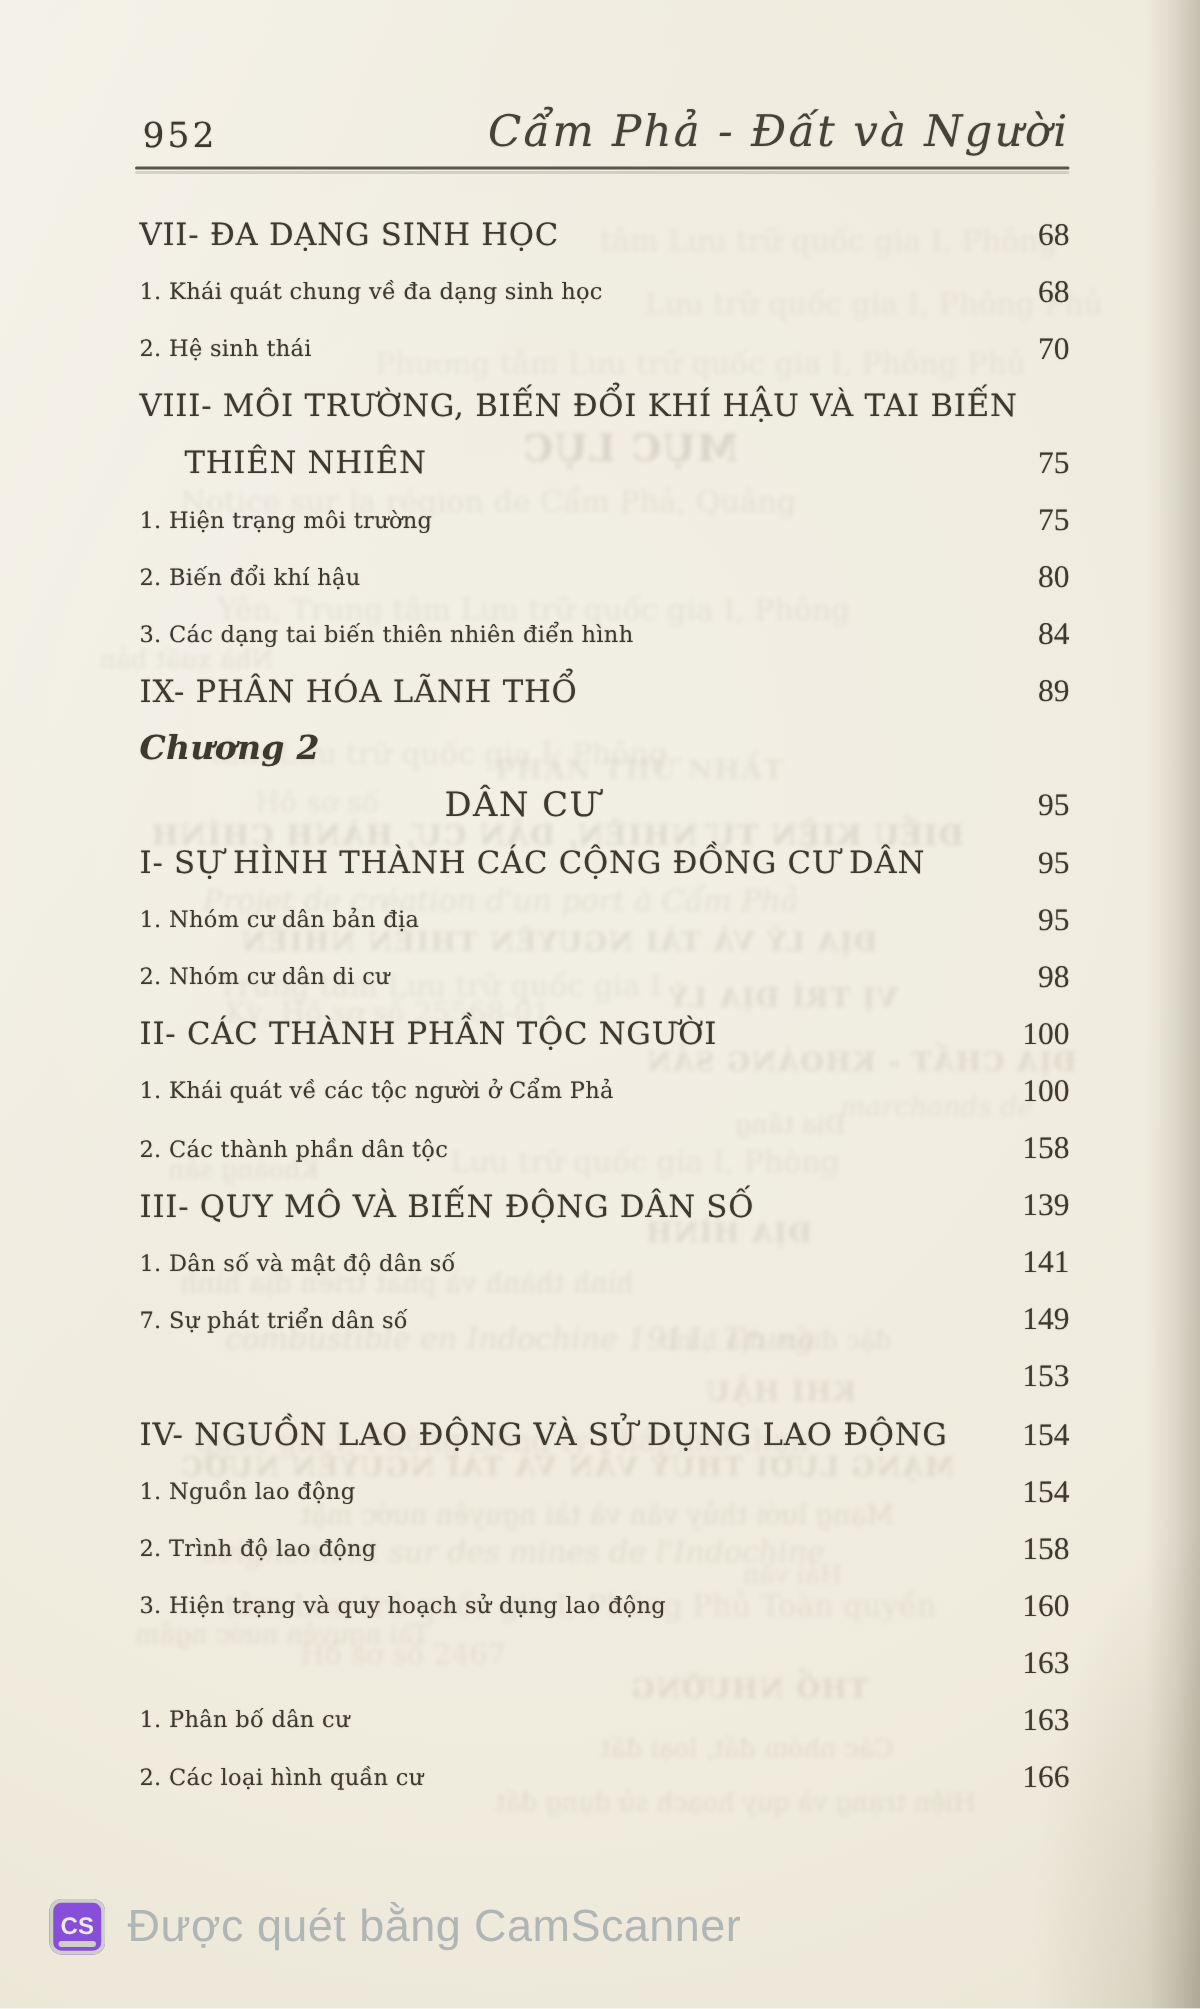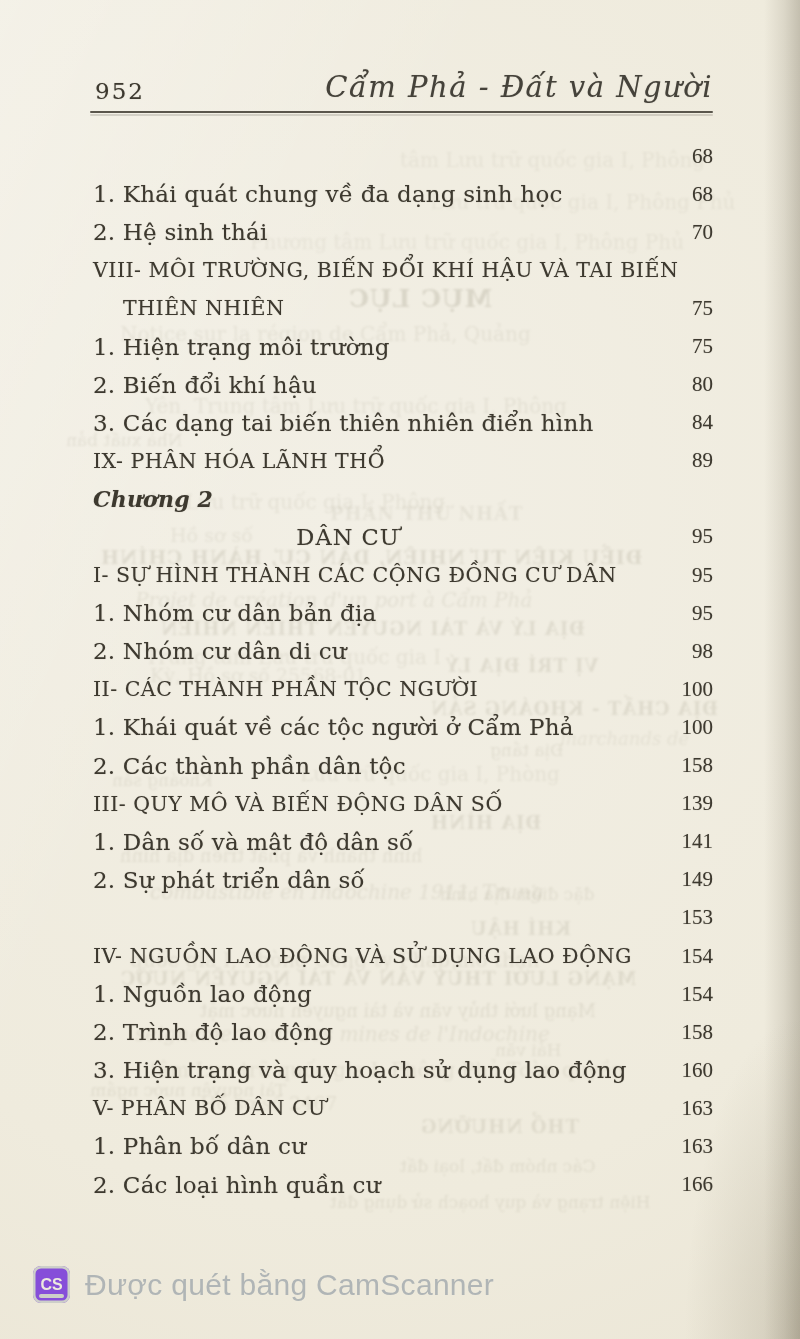--- a/index.html
+++ b/index.html
@@ -16,21 +16,21 @@
     letter-spacing:2px;text-shadow:0 0 1px rgba(61,57,47,0.35);}
   .runtitle{position:absolute;right:87px;top:70px;font-size:29px;font-style:italic;
     color:#45423a;letter-spacing:1.5px;text-shadow:0 0 1px rgba(61,57,47,0.30);}
   .rule{position:absolute;left:90px;top:111px;width:623px;height:2px;background:#5a564c;
     box-shadow:0 3px 0 rgba(90,86,76,0.20);border-radius:1px;}
   
   .toc{position:absolute;left:93px;top:137px;width:620px;color:#3d392f;
     text-shadow:0 0 1px rgba(61,57,47,0.32);}
   .row{height:38.1px;display:flex;align-items:center;justify-content:space-between;
     position:relative;white-space:nowrap;}
-  .row .lbl{font-size:23px;letter-spacing:0.2px;}
+  .row .lbl{font-size:15px;letter-spacing:0.2px;}
   .row .pg{font-size:21px;margin-left:auto;font-family:Liberation Serif, serif;}
   .row.section .lbl{font-size:20.5px;letter-spacing:0.5px;}
   .row.section-cont .lbl{font-size:20.5px;letter-spacing:0.5px;padding-left:30px;}
   .row.chapter{justify-content:center;}
   .row.chapter .lbl{font-style:italic;font-weight:bold;font-size:22px;margin-right:100px;}
   .row.chapter-title .lbl{position:absolute;left:0;right:110px;text-align:center;
     font-size:22.5px;letter-spacing:1px;}
   
   .ghostlayer{position:absolute;inset:0;pointer-events:none;}
   .ghost{position:absolute;color:#7d7760;opacity:0.13;filter:blur(1.3px);
@@ -97,20 +97,21 @@
       <div class="ghost mir" style="left: 400px; top: 1156px; font-size: 17px; opacity: 0.13;">Các nhóm đất, loại đất</div>
       <div class="ghost mir" style="left: 330px; top: 1192px; font-size: 17px; opacity: 0.13;">Hiện trạng và quy hoạch sử dụng đất</div>
     </div>
 
   <div class="pgnum">952</div>
   <div class="runtitle">Cẩm Phả - Đất và Người</div>
   <div class="rule"></div>
 
   <div class="toc">
       <div class="row section">
+        <span class="lbl">VII- ĐA DẠNG SINH HỌC</span>
         <span class="pg">68</span>
       </div>
       <div class="row item">
         <span class="lbl">1. Khái quát chung về đa dạng sinh học</span>
         <span class="pg">68</span>
       </div>
       <div class="row item">
         <span class="lbl">2. Hệ sinh thái</span>
         <span class="pg">70</span>
       </div>
@@ -172,21 +173,21 @@
       </div>
       <div class="row section">
         <span class="lbl">III- QUY MÔ VÀ BIẾN ĐỘNG DÂN SỐ</span>
         <span class="pg">139</span>
       </div>
       <div class="row item">
         <span class="lbl">1. Dân số và mật độ dân số</span>
         <span class="pg">141</span>
       </div>
       <div class="row item">
-        <span class="lbl">2. Sự phát triển dân số</span>
+        <span class="lbl">7. Sự phát triển dân số</span>
         <span class="pg">149</span>
       </div>
       <div class="row item">
         <span class="pg">153</span>
       </div>
       <div class="row section">
         <span class="lbl">IV- NGUỒN LAO ĐỘNG VÀ SỬ DỤNG LAO ĐỘNG</span>
         <span class="pg">154</span>
       </div>
       <div class="row item">
@@ -195,21 +196,20 @@
       </div>
       <div class="row item">
         <span class="lbl">2. Trình độ lao động</span>
         <span class="pg">158</span>
       </div>
       <div class="row item">
         <span class="lbl">3. Hiện trạng và quy hoạch sử dụng lao động</span>
         <span class="pg">160</span>
       </div>
       <div class="row section">
-        <span class="lbl">V- PHÂN BỐ DÂN CƯ</span>
         <span class="pg">163</span>
       </div>
       <div class="row item">
         <span class="lbl">1. Phân bố dân cư</span>
         <span class="pg">163</span>
       </div>
       <div class="row item">
         <span class="lbl">2. Các loại hình quần cư</span>
         <span class="pg">166</span>
       </div>

